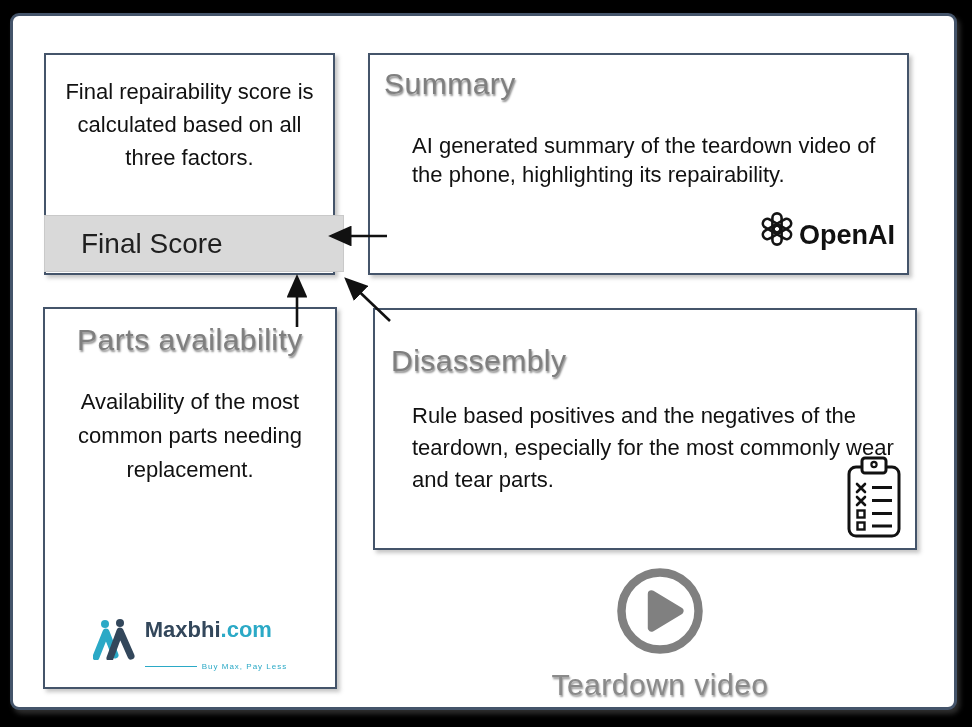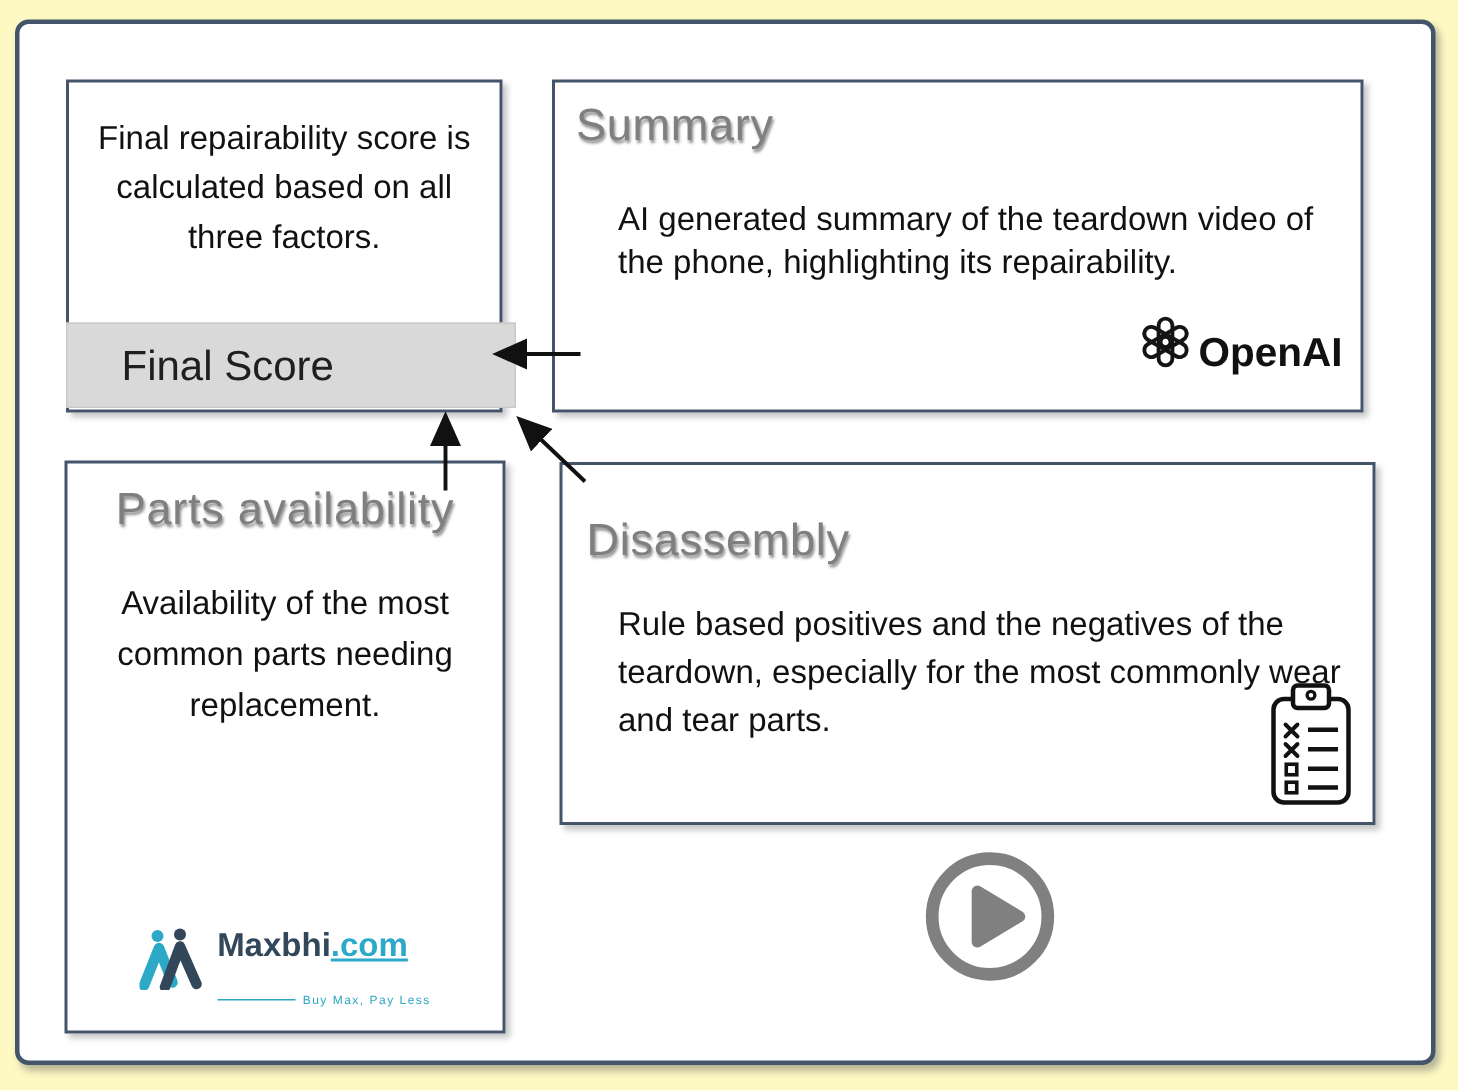--- a/index.html
+++ b/index.html
@@ -1,17 +1,17 @@
 <!DOCTYPE html>
 <html><head>
 <meta charset="utf-8">
 <style>
   html,body { margin:0; padding:0; background:#ffffff; }
   .canvas {
-    position:relative; width:972px; height:727px; background:#fef9c3;
+    position:relative; width:972px; height:727px; background:#000000;
     font-family:"Liberation Sans", sans-serif; overflow:hidden;
   }
   .frame {
     position:absolute; left:10px; top:13px; width:941px; height:691px;
     border:3px solid #44546A; border-radius:9px; background:#ffffff;
     box-shadow:3px 4px 5px rgba(100,100,100,0.45);
   }
   .card {
     position:absolute; background:#ffffff; border:2px solid #44546A;
     box-shadow:3px 3px 4px rgba(110,110,110,0.40);
@@ -63,21 +63,21 @@
 
   .clipboard { position:absolute; right:13px; bottom:4px; }
 
   .maxbhi {
     position:absolute; left:0; right:0; bottom:16px;
     display:flex; align-items:flex-start; justify-content:center; gap:8px;
   }
   .maxbhi-words { display:flex; flex-direction:column; }
   .maxbhi-main { font-size:22px; font-weight:700; line-height:24px; }
   .maxbhi-main .mx-dark { color:#33475B; }
-  .maxbhi-main .mx-teal { color:#2BA9C6;text-decoration:underline; }
+  .maxbhi-main .mx-teal { color:#2BA9C6; }
   .maxbhi-tagline {
     display:flex; align-items:center; gap:5px; justify-content:flex-end;
     margin-top:20px;
   }
   .maxbhi-tagline .rule { height:1px; width:52px; background:#2BA9C6; }
   .maxbhi-tagline .tg { font-size:8px; color:#2BA9C6; letter-spacing:1px; }
 
   .video-group { position:absolute; left:500px; top:564px; width:320px; text-align:center; }
   .play-wrap { display:inline-block; cursor:pointer; }
   .video-label {
@@ -160,20 +160,21 @@
     </div>
   </div>
 
   <div class="video-group">
     <span class="play-wrap">
       <svg width="94" height="94" viewBox="0 0 100 100">
         <circle cx="50" cy="50" r="41" fill="none" stroke="#808080" stroke-width="9"></circle>
         <path d="M41 32 L71 50 L41 68 Z" fill="#808080" stroke="#808080" stroke-width="8" stroke-linejoin="round"></path>
       </svg>
     </span>
+    <div class="video-label">Teardown video</div>
   </div>
 
   <svg class="arrows" viewBox="0 0 972 727">
     <defs>
       <marker id="ah" markerWidth="9" markerHeight="8" refX="7.5" refY="4" orient="auto">
         <path d="M0,0 L9,4 L0,8 Z" fill="#111111"></path>
       </marker>
     </defs>
     <line x1="387" y1="236" x2="332" y2="236" stroke="#111111" stroke-width="2.6" marker-end="url(#ah)"></line>
     <line x1="297" y1="327" x2="297" y2="278" stroke="#111111" stroke-width="2.6" marker-end="url(#ah)"></line>

